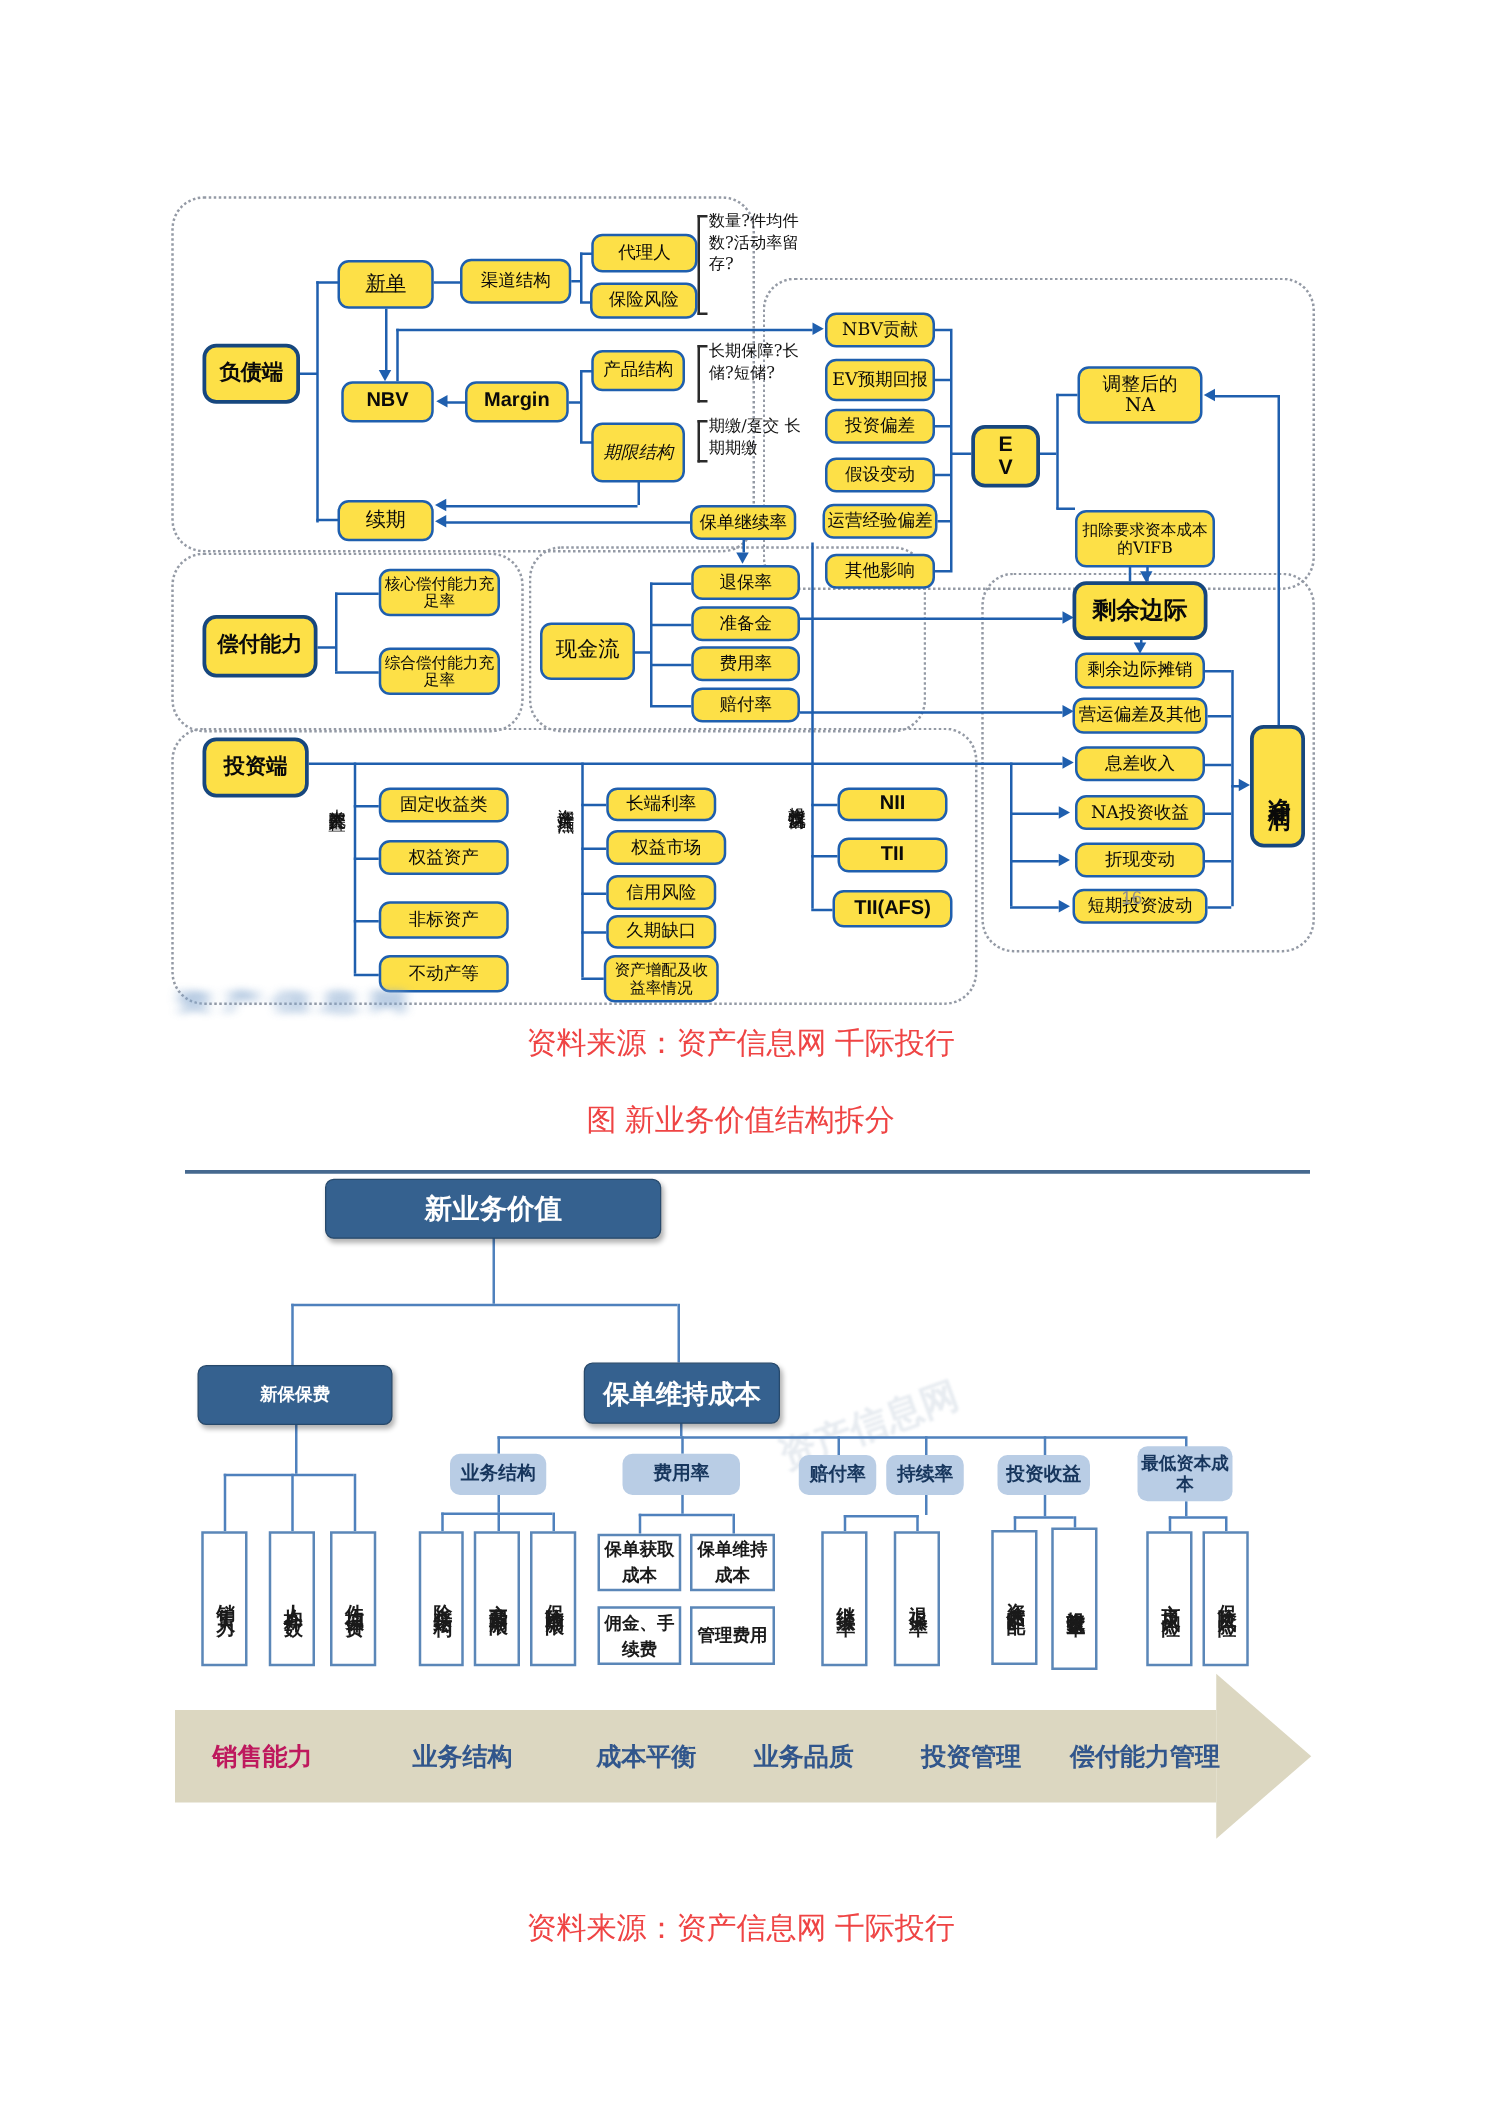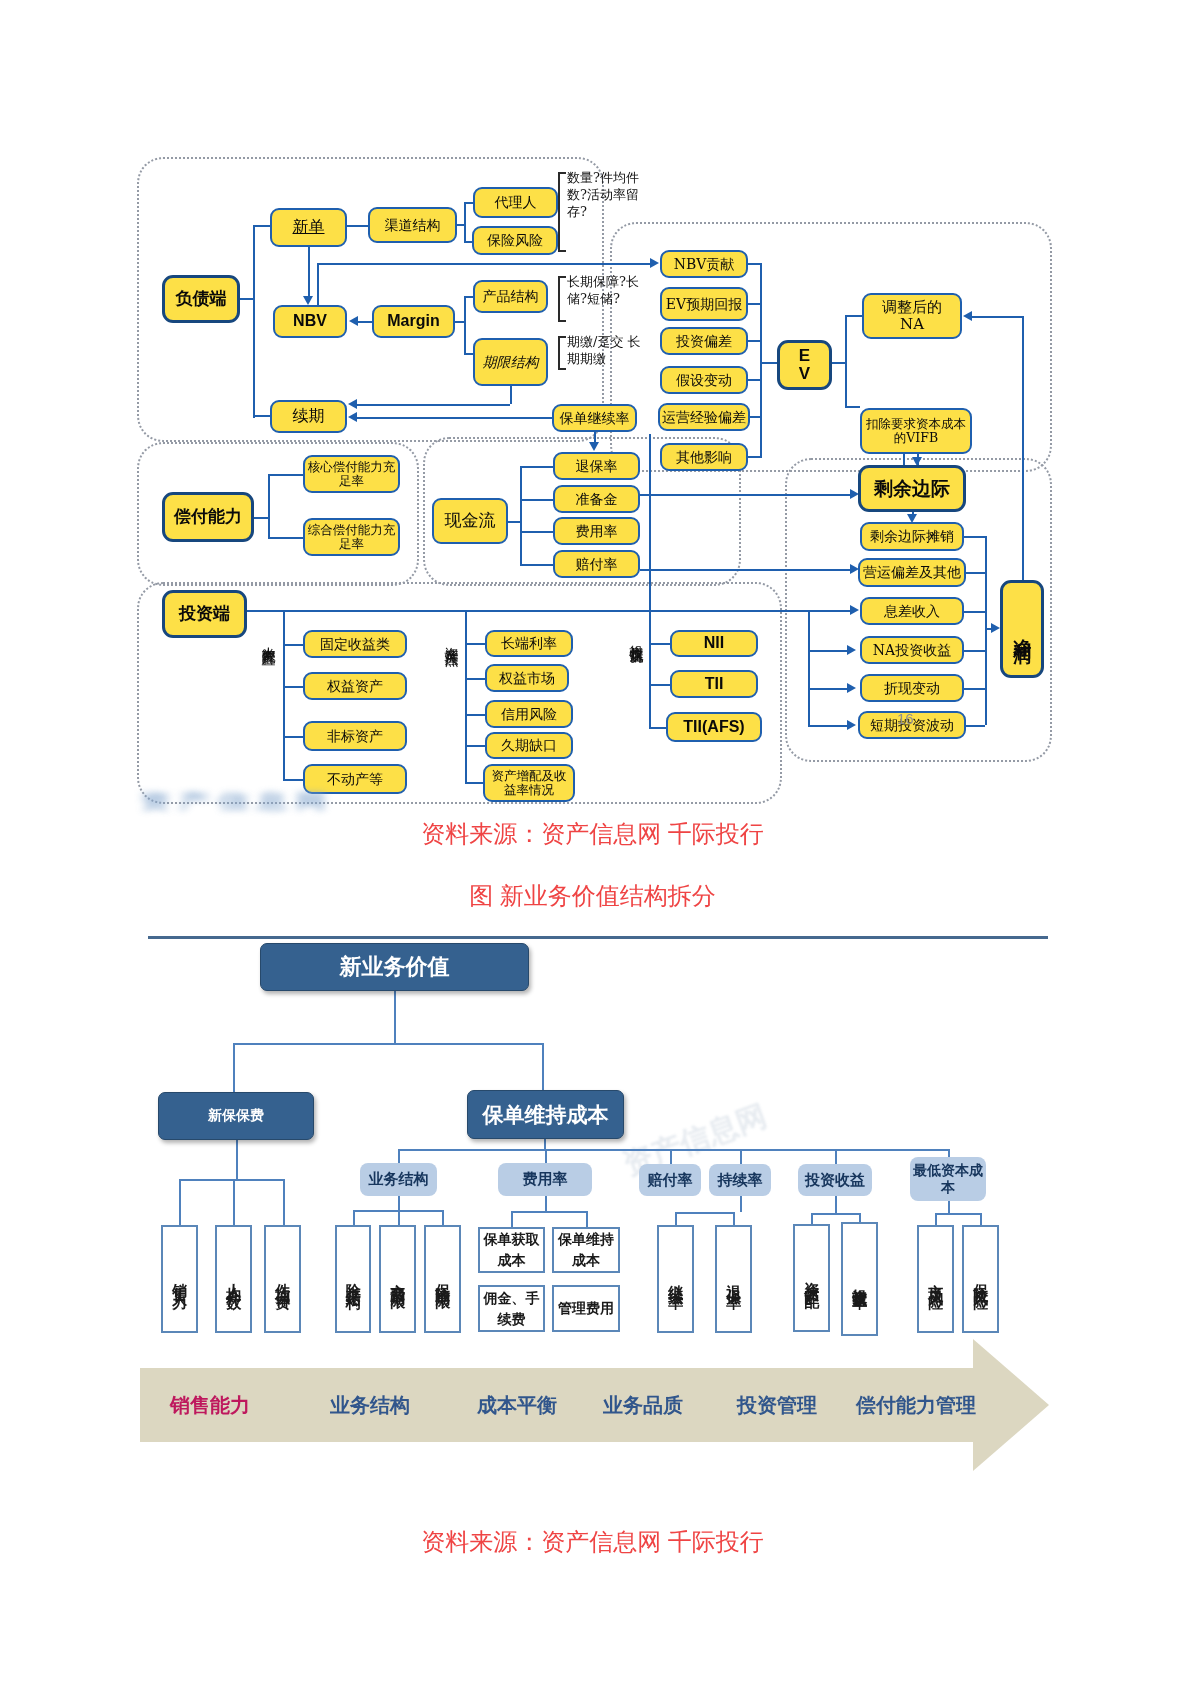--- a/index.html
+++ b/index.html
@@ -213,21 +213,21 @@
   <div class="bx" style="left:553px;top:550px;width:87px;height:28px;">赔付率</div>
 
   <div class="bx bd" style="left:162px;top:590px;width:85px;height:48px;">投资端</div>
   <div class="vlab" style="left:260px;top:636px;height:116px;">大类资产配置</div>
   <div class="bx" style="left:303px;top:630px;width:104px;height:28px;">固定收益类</div>
   <div class="bx" style="left:303px;top:672px;width:104px;height:28px;">权益资产</div>
   <div class="bx" style="left:303px;top:721px;width:104px;height:30px;">非标资产</div>
   <div class="bx" style="left:303px;top:764px;width:104px;height:30px;">不动产等</div>
   <div class="vlab" style="left:443px;top:636px;height:116px;">资产端关注点</div>
   <div class="bx" style="left:485px;top:630px;width:88px;height:27px;">长端利率</div>
-  <div class="bx" style="left:485px;top:664px;width:84px;height:28px;">权益市场</div>
+  <div class="bx" style="left:485px;top:664px;width:96px;height:28px;">权益市场</div>
   <div class="bx" style="left:485px;top:700px;width:88px;height:28px;">信用风险</div>
   <div class="bx" style="left:485px;top:732px;width:88px;height:27px;">久期缺口</div>
   <div class="bx f13" style="left:483px;top:764px;width:92px;height:38px;">资产增配及收益率情况</div>
   <div class="vlab" style="left:628px;top:634px;height:108px;">投资收益情况</div>
   <div class="bx" style="left:670px;top:630px;width:88px;height:27px;">
       <span class="lat">NII</span>
     </div>
   <div class="bx" style="left:670px;top:670px;width:88px;height:28px;">
       <span class="lat">TII</span>
     </div>

